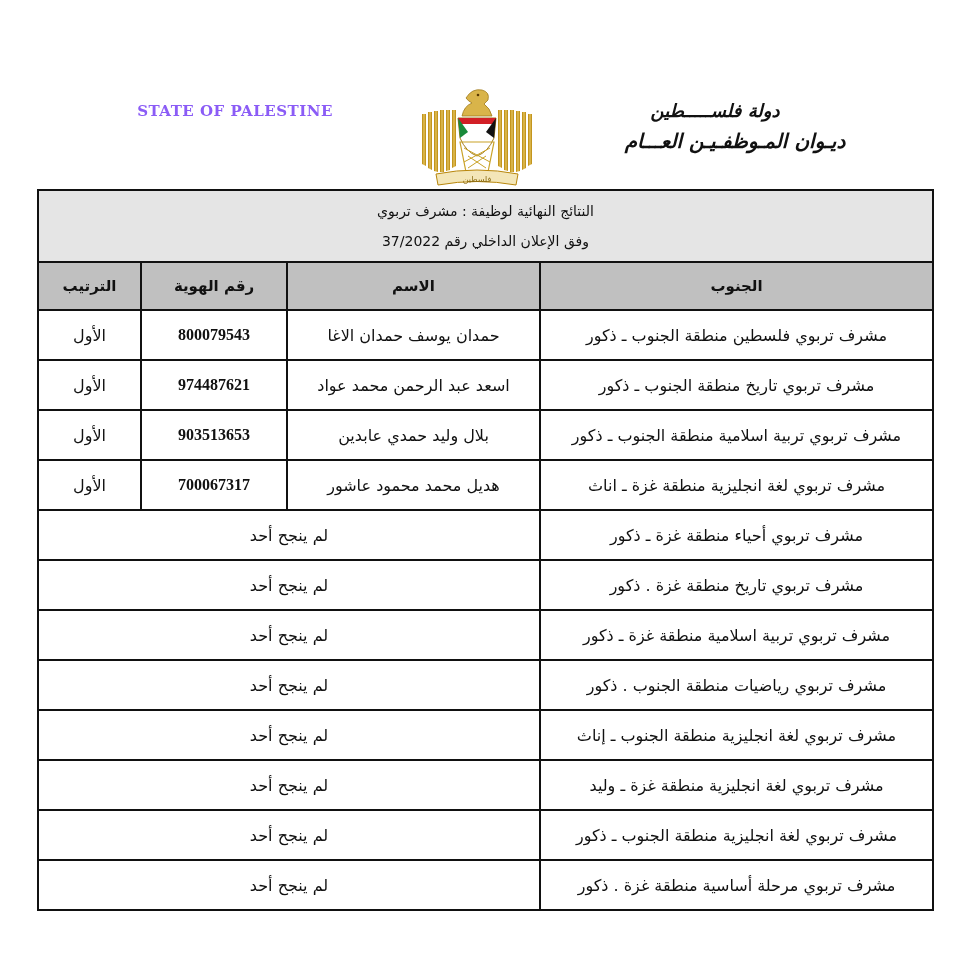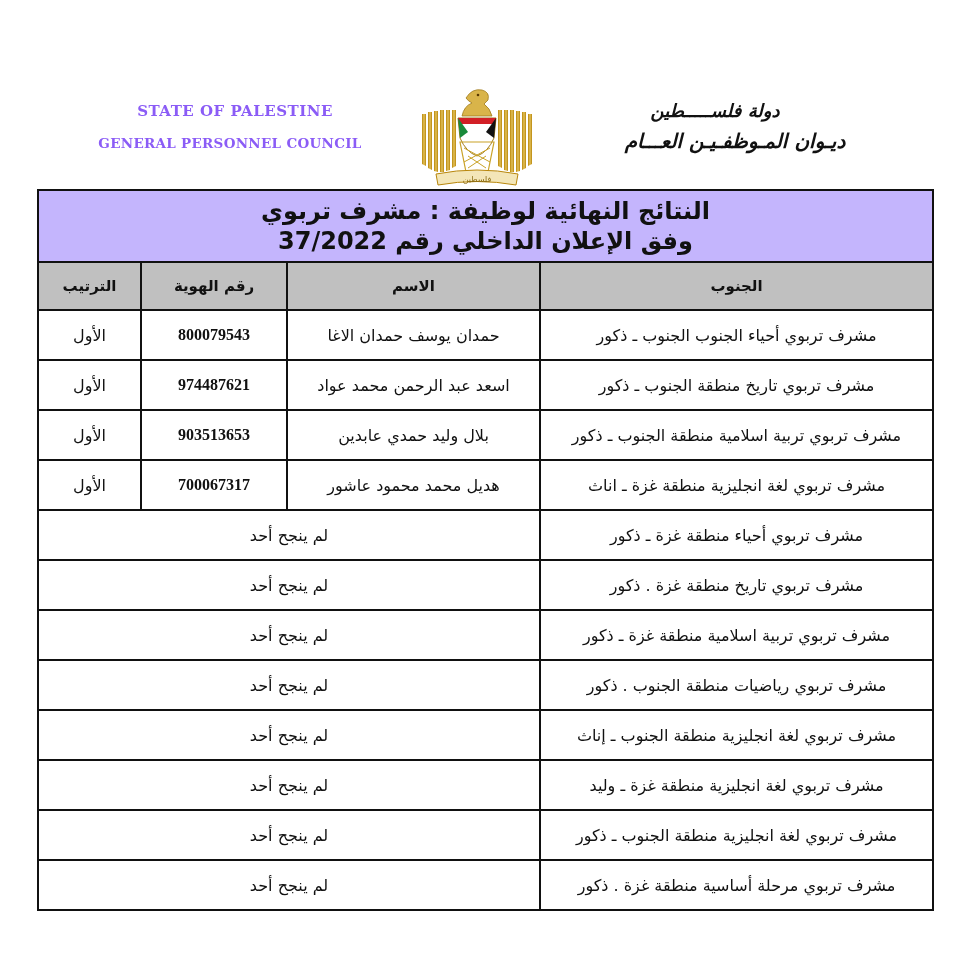--- a/index.html
+++ b/index.html
@@ -79,24 +79,24 @@
     direction: rtl;
     table-layout: fixed;
   }
   .results-table td, .results-table th {
     border: 2px solid #111;
     padding: 0;
     text-align: center;
     vertical-align: middle;
   }
   .title-cell {
-    background: #c4b5fd;
+    background: #e5e5e5;
     height: 70px;
-    font-weight: bold;
-    font-size: 24px;
+    font-weight: normal;
+    font-size: 14px;
     line-height: 30px;
     color: #111;
   }
   .title-cell div { white-space: nowrap; }
   .col-head {
     background: #c0c0c0;
     height: 46px;
     font-weight: bold;
     font-size: 15px;
     color: #111;
@@ -115,21 +115,20 @@
   }
   .rank-cell { font-size: 16px; }
   .noone-cell { font-size: 15.5px; }
 </style>
 </head>
 <body>
 
 <div class="letterhead">
   <div class="en-block">
     <div class="en-line1">STATE OF PALESTINE</div>
-    <div class="en-line2">GENERAL PERSONNEL COUNCIL</div>
   </div>
 
   <svg class="emblem" viewBox="0 0 122 102">
     <defs>
       <linearGradient id="goldGrad" x1="0" y1="0" x2="1" y2="0">
         <stop offset="0" stop-color="#b8860b"></stop>
         <stop offset="0.5" stop-color="#e3c25a"></stop>
         <stop offset="1" stop-color="#b8860b"></stop>
       </linearGradient>
     </defs>
@@ -188,21 +187,21 @@
     </td>
   </tr>
   <tr>
     <td class="col-head">الجنوب</td>
     <td class="col-head">الاسم</td>
     <td class="col-head">رقم الهوية</td>
     <td class="col-head">الترتيب</td>
   </tr>
 
   <tr class="row">
-    <td class="job-cell">مشرف تربوي أحياء الجنوب الجنوب ـ ذكور</td>
+    <td class="job-cell">مشرف تربوي فلسطين منطقة الجنوب ـ ذكور</td>
     <td>حمدان يوسف حمدان الاغا</td>
     <td class="id-cell">800079543</td>
     <td class="rank-cell">الأول</td>
   </tr>
   <tr class="row">
     <td class="job-cell">مشرف تربوي تاريخ منطقة الجنوب ـ ذكور</td>
     <td>اسعد عبد الرحمن محمد عواد</td>
     <td class="id-cell">974487621</td>
     <td class="rank-cell">الأول</td>
   </tr>

